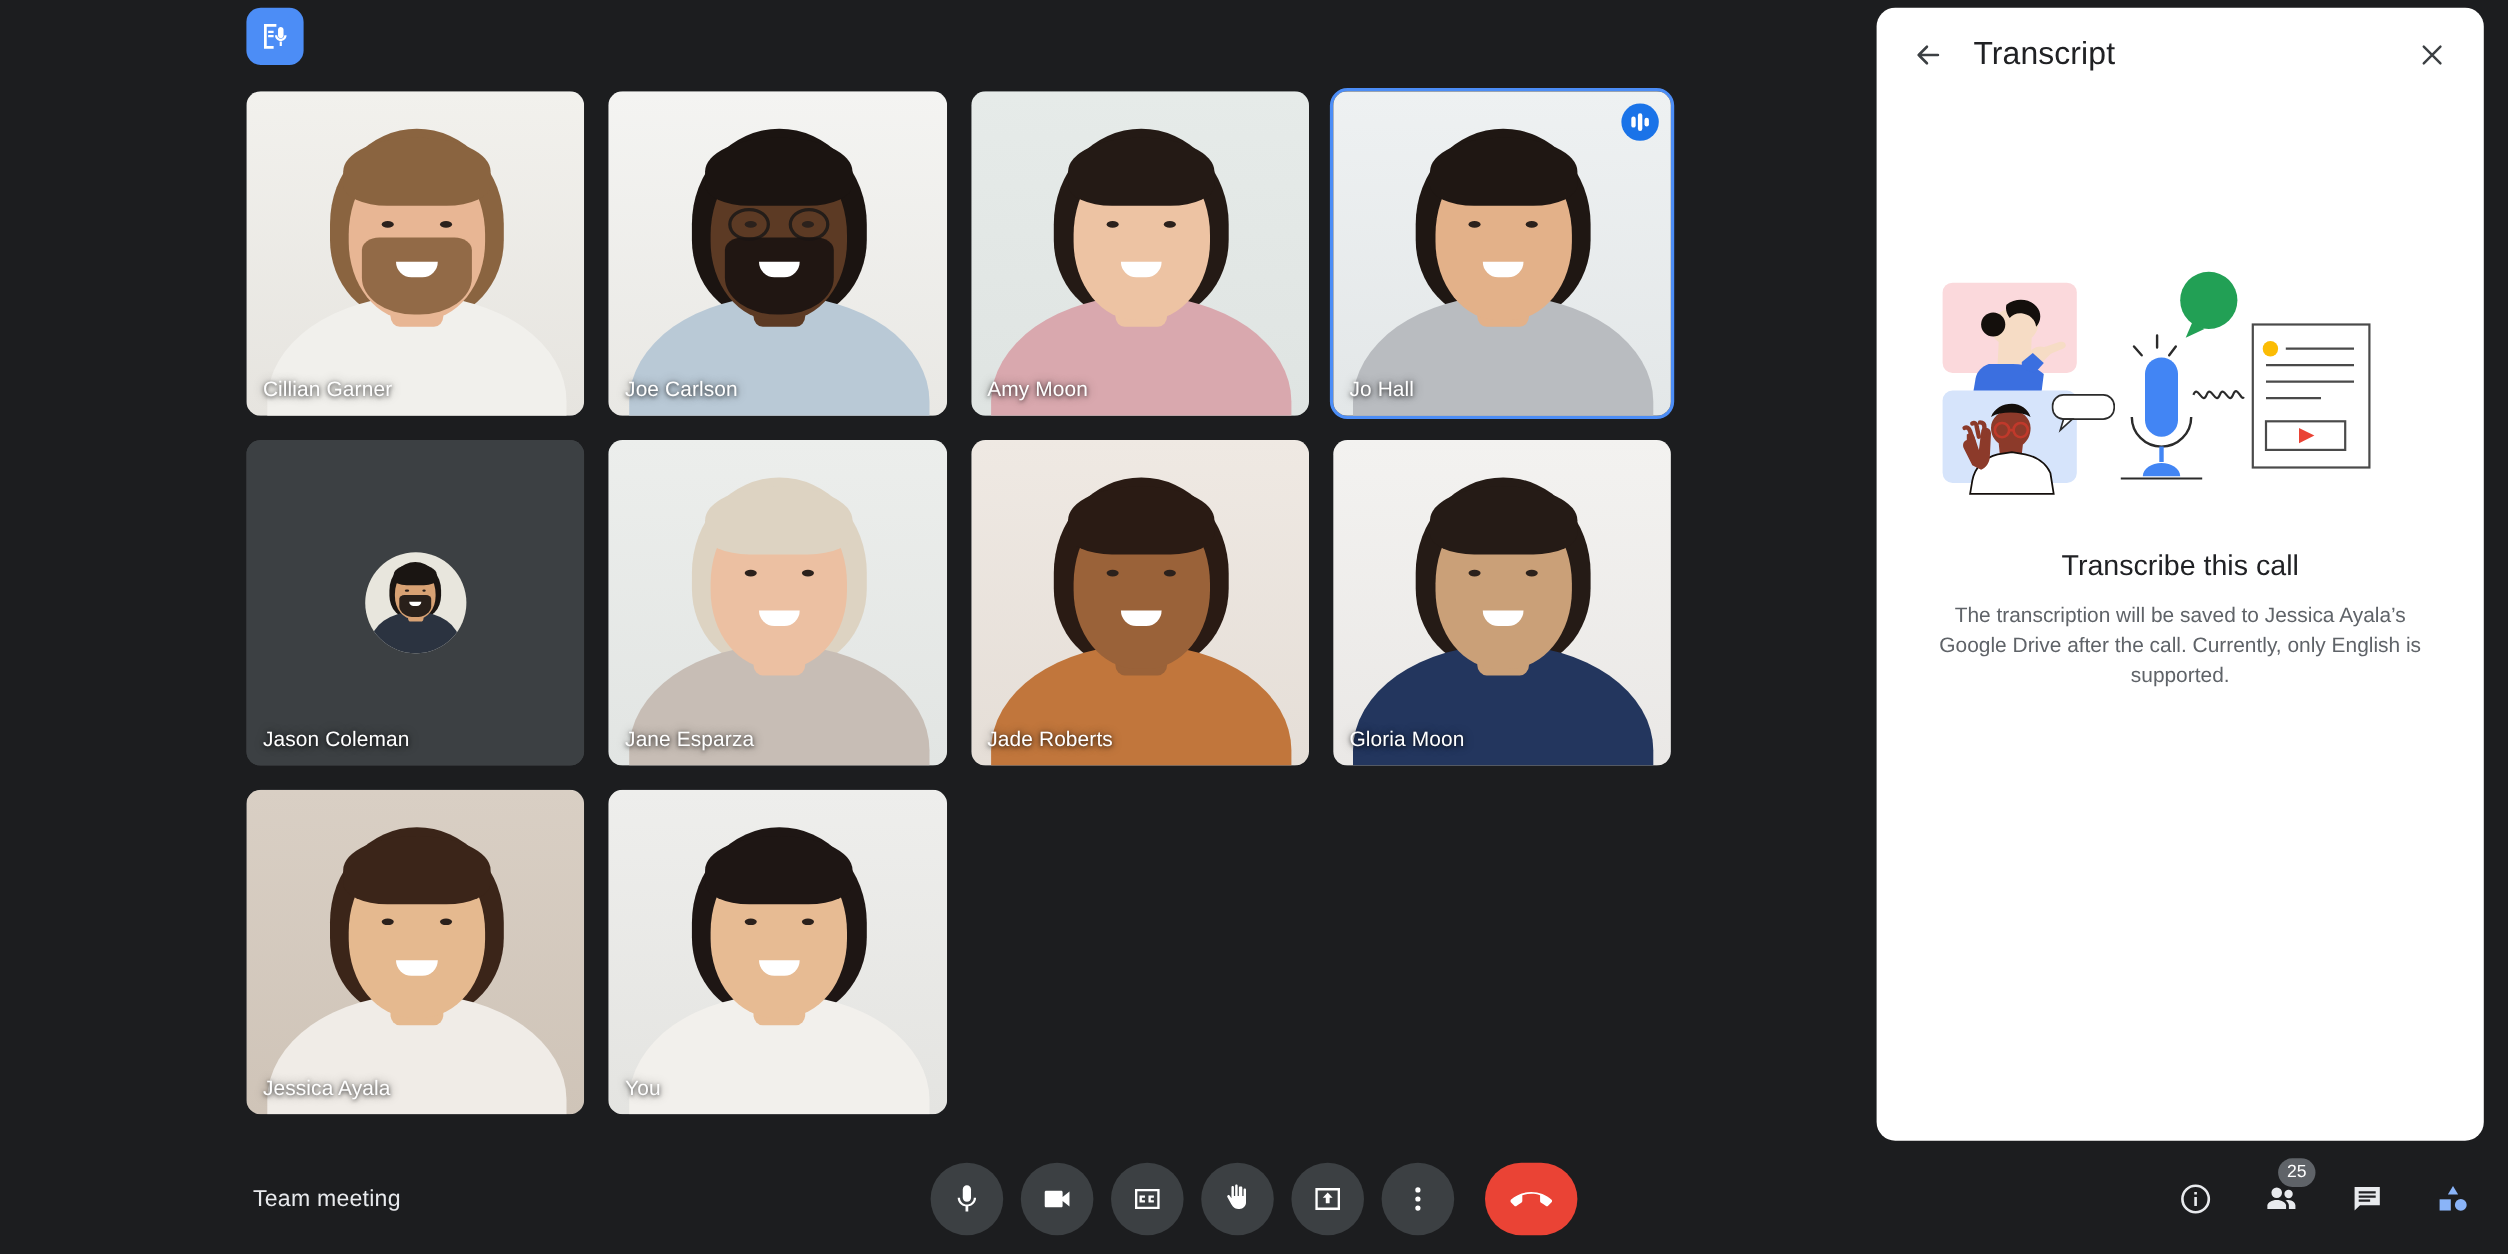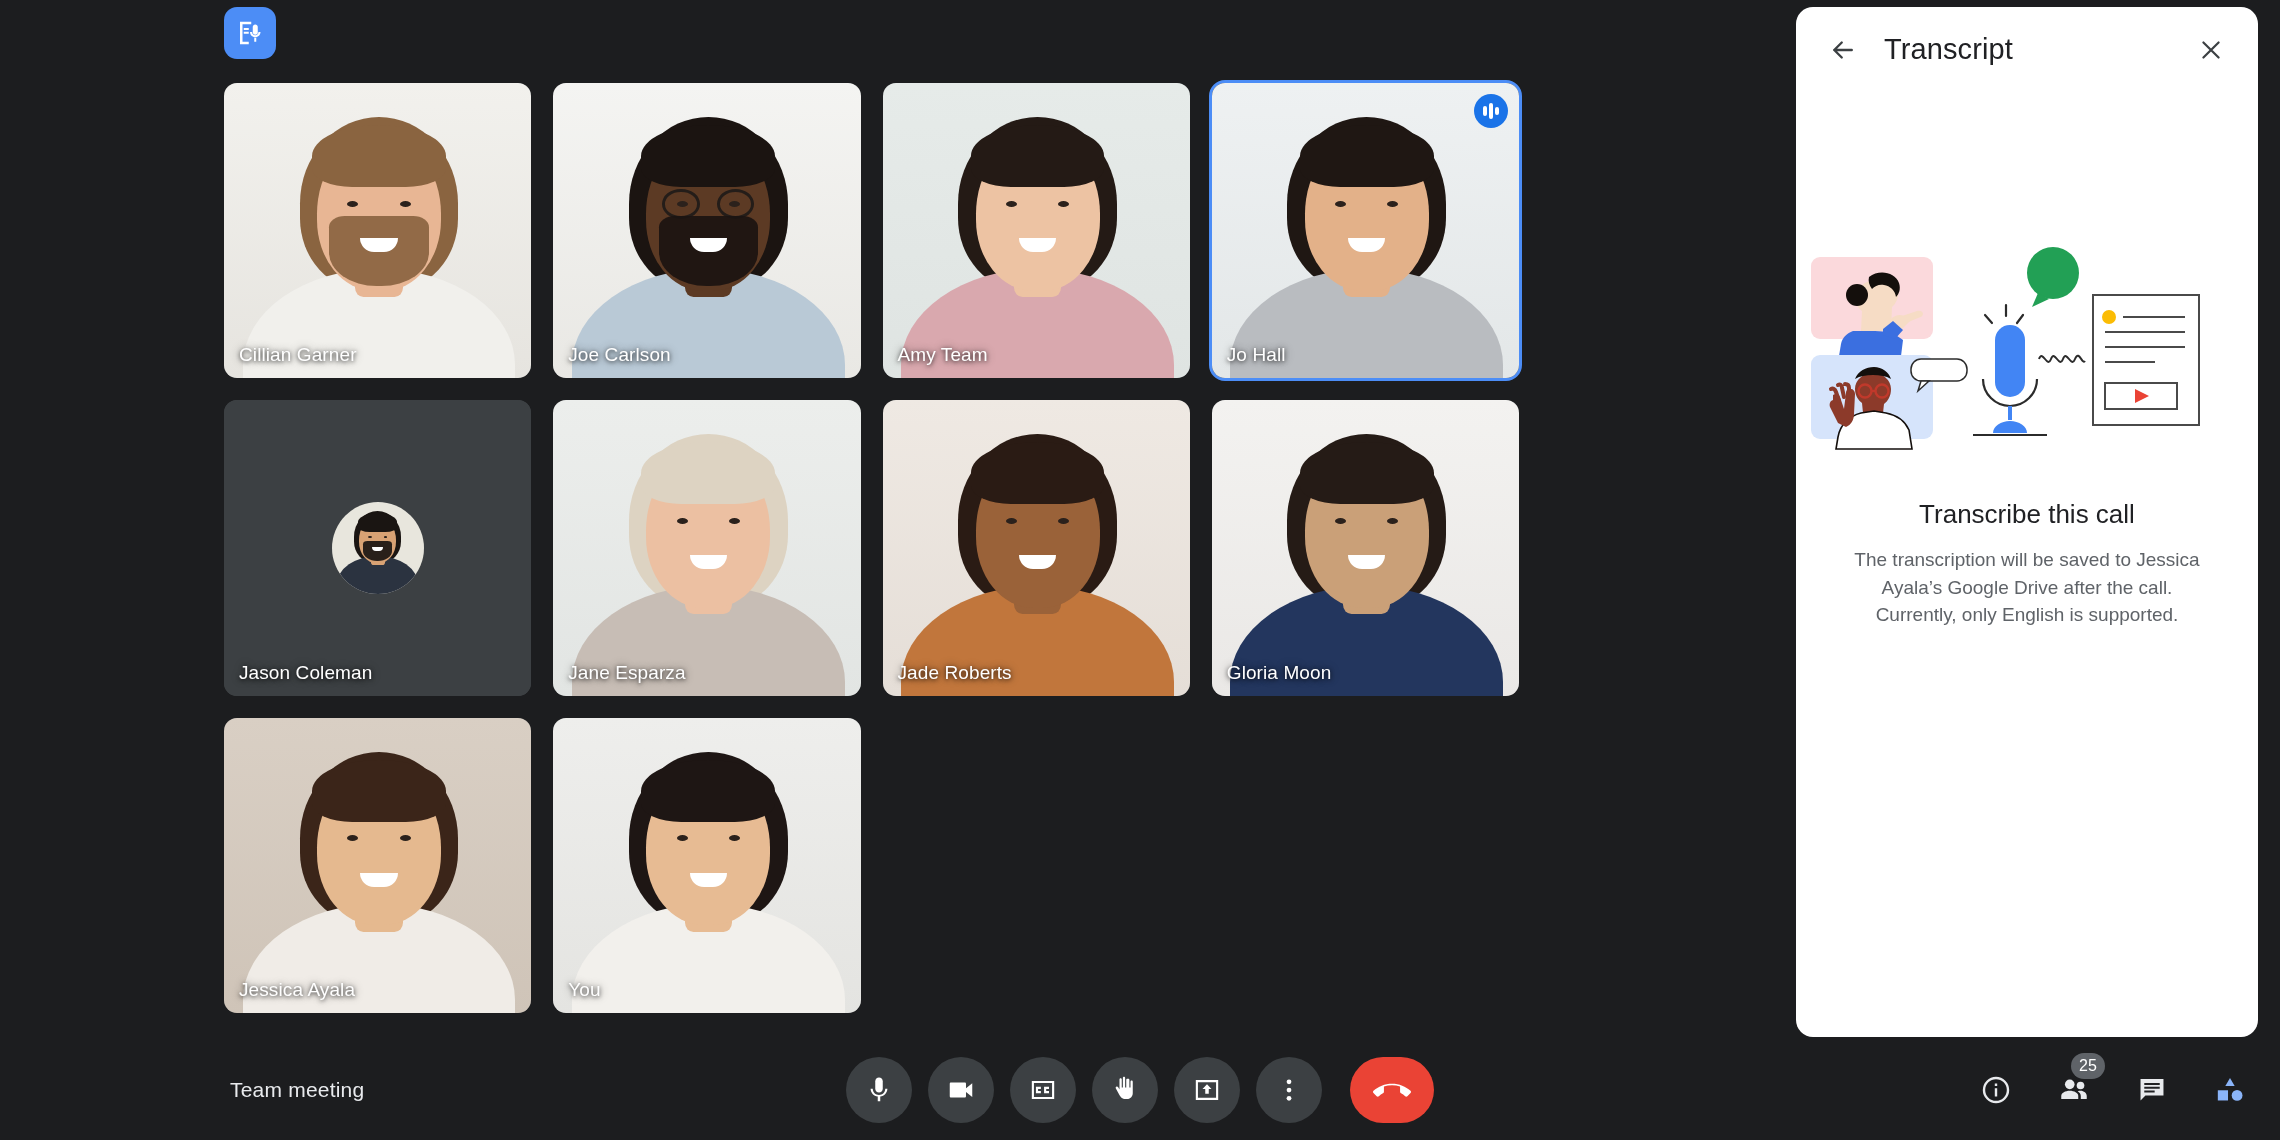--- a/index.html
+++ b/index.html
@@ -89,21 +89,21 @@
   .badge-count{
     position:absolute; left:17px; top:-17px;
     min-width:34px; height:26px; padding:0 7px; border-radius:13px;
     background:#5f6368; color:#fff; font-size:16px;
     display:flex; align-items:center; justify-content:center;
   }
 
   
   .panel{
     position:absolute; right:22px; top:7px;
-    width:462px; height:1030px; background:#fff; border-radius:17px;
+    width:552px; height:1030px; background:#fff; border-radius:17px;
     display:flex; flex-direction:column; overflow:hidden;
   }
   .panel-head{
     height:85px; display:flex; align-items:center; padding:0 26px; gap:20px;
     flex-shrink:0;
   }
   .panel-title{ font-size:29px; color:#202124; letter-spacing:.1px; flex:1; }
   .icon-btn{ width:42px; height:42px; display:flex; align-items:center; justify-content:center; cursor:pointer; border-radius:50%; }
   .panel-body{
     flex:1; display:flex; flex-direction:column; align-items:center;
@@ -174,21 +174,21 @@
             <div class="f-hair" style="left: 75.64px; top: 34.1px; width: 158.72px; height: 173.6px; background: rgb(36, 26, 21); border-radius: 50% 50% 42% 42%;"></div>
             <div class="f-body" style="left: 18.6px; top: 186px; width: 272.8px; height: 192.2px; background: rgb(217, 168, 174);"></div>
             <div class="f-head" style="left: 131.44px; top: 161.2px; width: 47.12px; height: 52.7px; background: rgb(237, 195, 163); border-radius: 18%;"></div>
             <div class="f-head" style="left: 93px; top: 52.7px; width: 124px; height: 155px; background: rgb(237, 195, 163);"></div>
             <div class="f-hair" style="left: 88.04px; top: 41.85px; width: 133.92px; height: 62px; background: rgb(36, 26, 21); border-radius: 50% 50% 30% 30%;"></div>
             <div class="f-eye" style="left: 123.46px; top: 117.8px; width: 11px; height: 6px;"></div>
             <div class="f-eye" style="left: 175.54px; top: 117.8px; width: 11px; height: 6px;"></div>
             <div class="f-mouth" style="left: 136.4px; top: 155px; width: 37.2px; height: 13.95px;"></div>
           </div>
         </div>
-        <div class="name">Amy Team</div>
+        <div class="name">Amy Moon</div>
       </div>
       <div class="tile speaking">
         <div class="bg" style="background: linear-gradient(rgb(238, 241, 242) 0%, rgb(227, 231, 232) 100%);">
           <div class="face">
             <div class="f-hair" style="left: 75.64px; top: 34.1px; width: 158.72px; height: 173.6px; background: rgb(31, 23, 19); border-radius: 50% 50% 42% 42%;"></div>
             <div class="f-body" style="left: 18.6px; top: 186px; width: 272.8px; height: 192.2px; background: rgb(185, 188, 192);"></div>
             <div class="f-head" style="left: 131.44px; top: 161.2px; width: 47.12px; height: 52.7px; background: rgb(227, 177, 137); border-radius: 18%;"></div>
             <div class="f-head" style="left: 93px; top: 52.7px; width: 124px; height: 155px; background: rgb(227, 177, 137);"></div>
             <div class="f-hair" style="left: 88.04px; top: 41.85px; width: 133.92px; height: 62px; background: rgb(31, 23, 19); border-radius: 50% 50% 30% 30%;"></div>
             <div class="f-eye" style="left: 123.46px; top: 117.8px; width: 11px; height: 6px;"></div>

